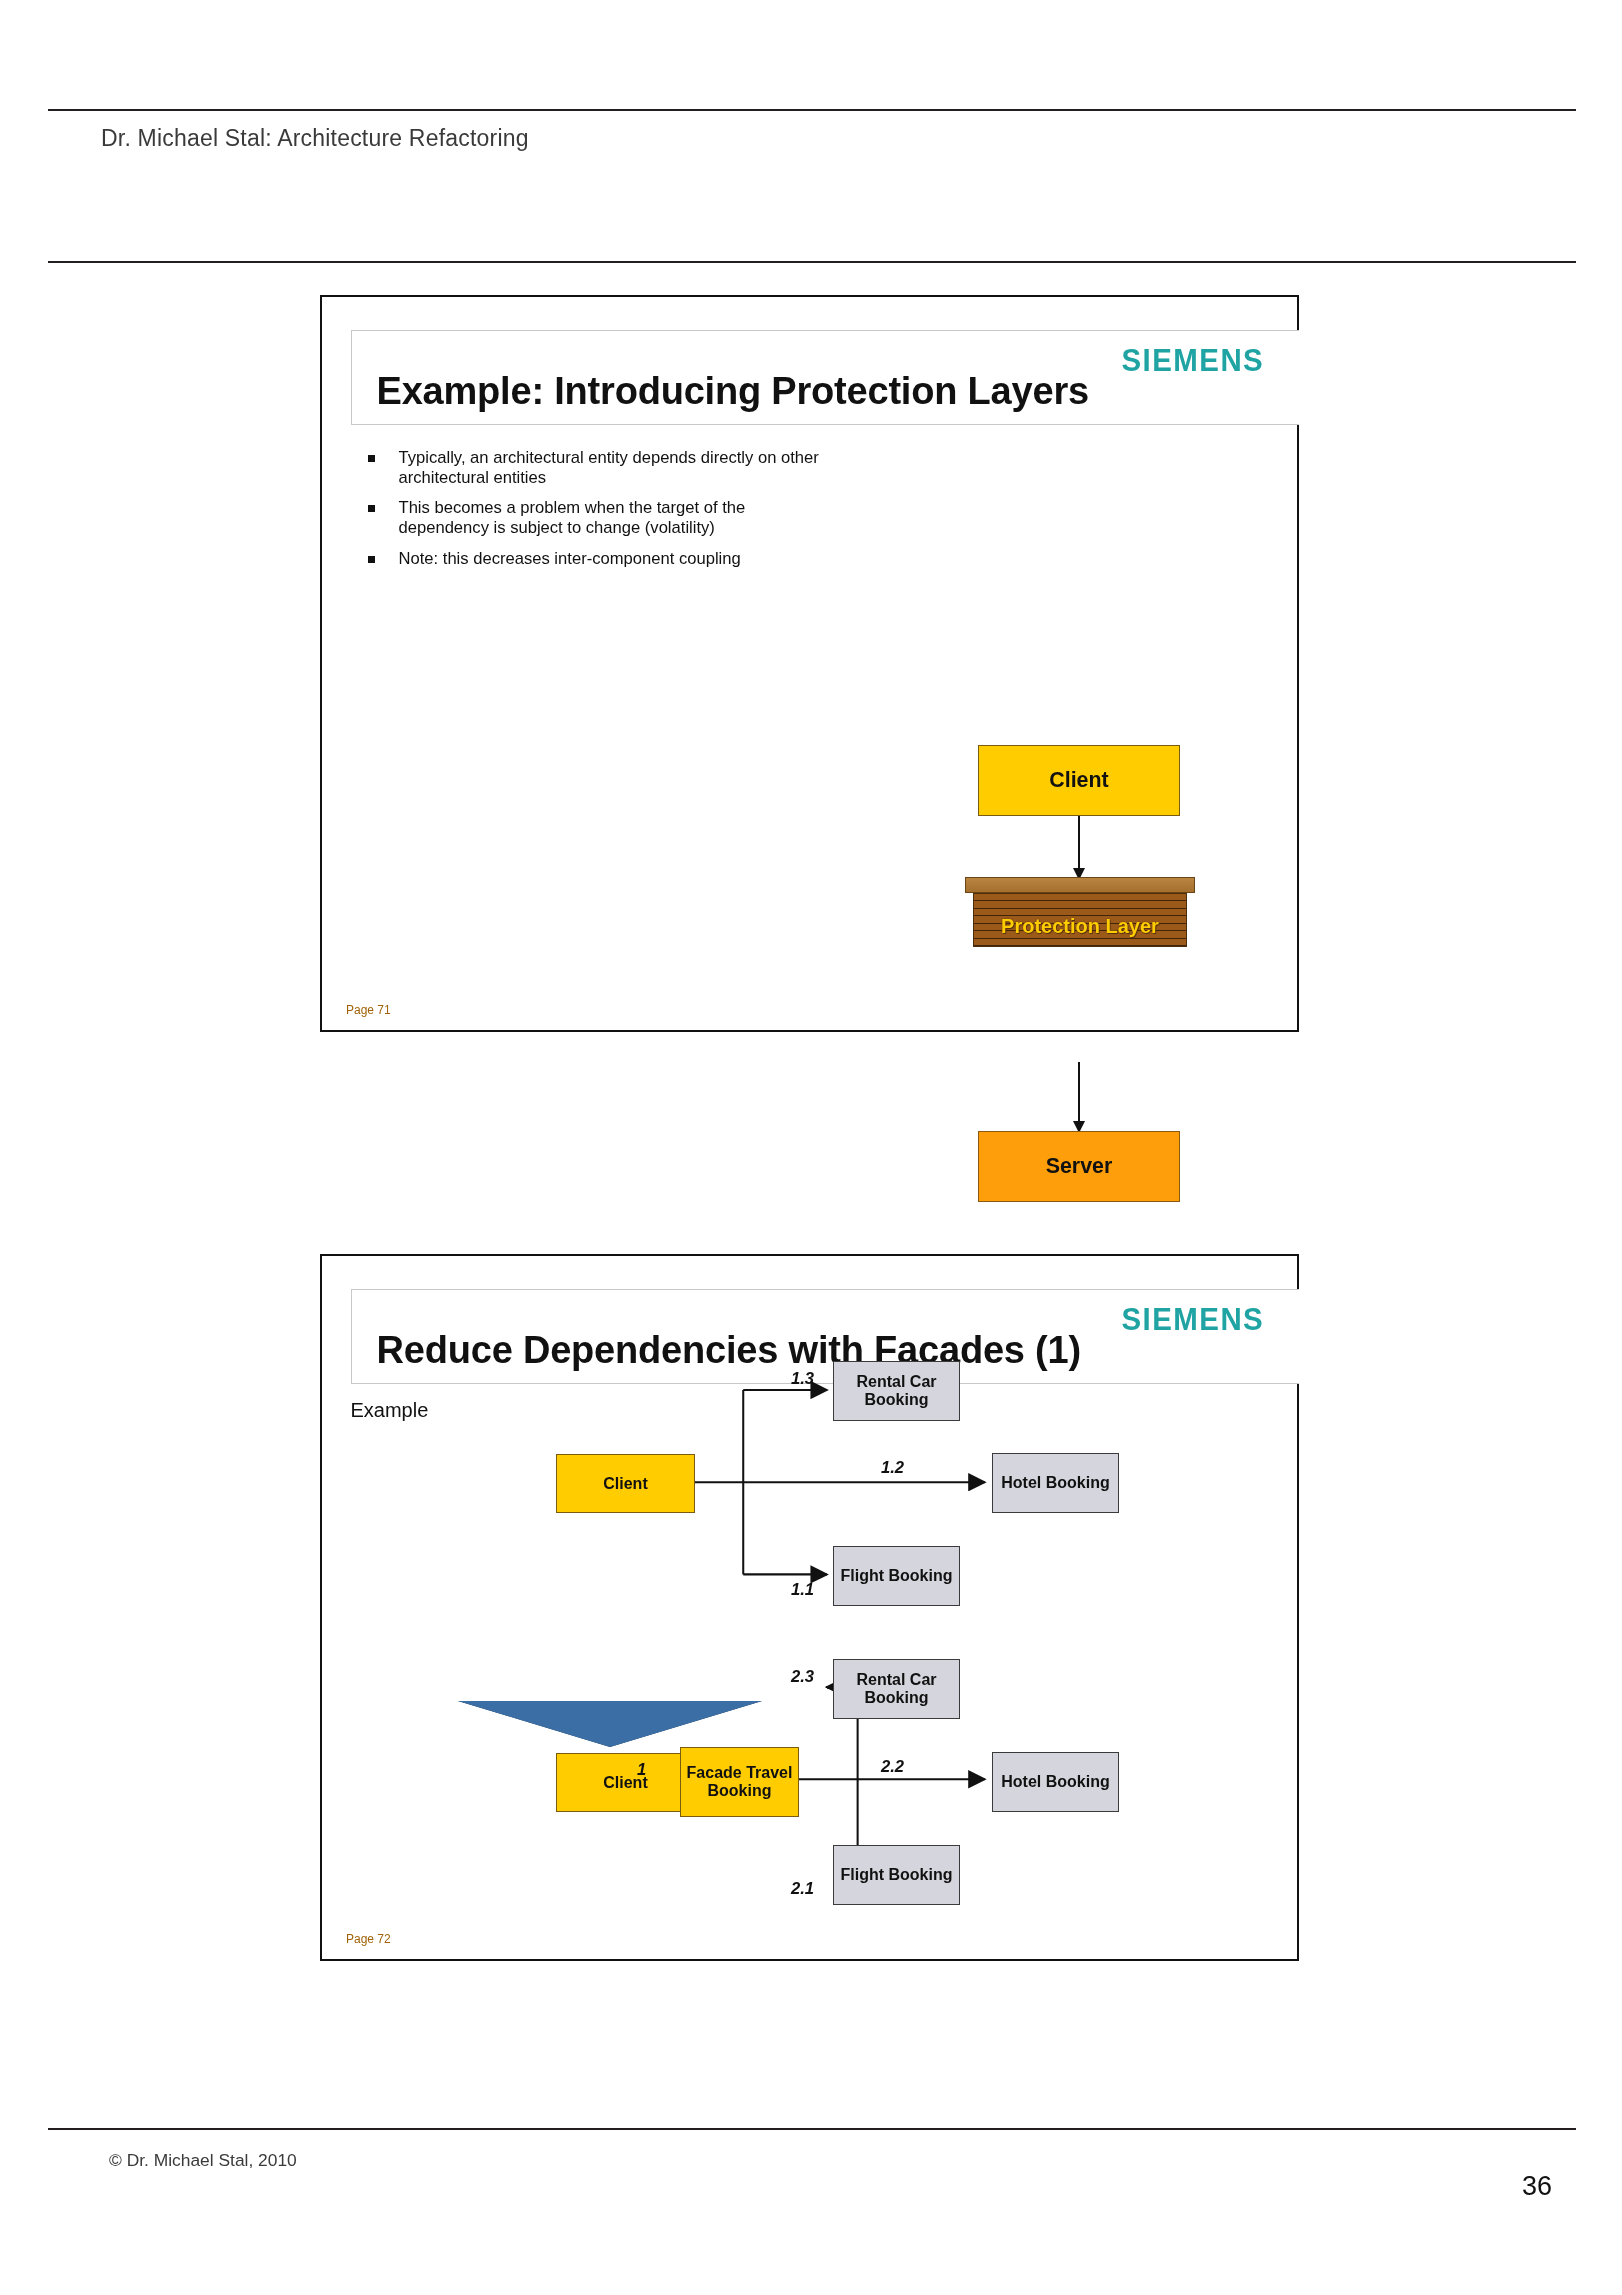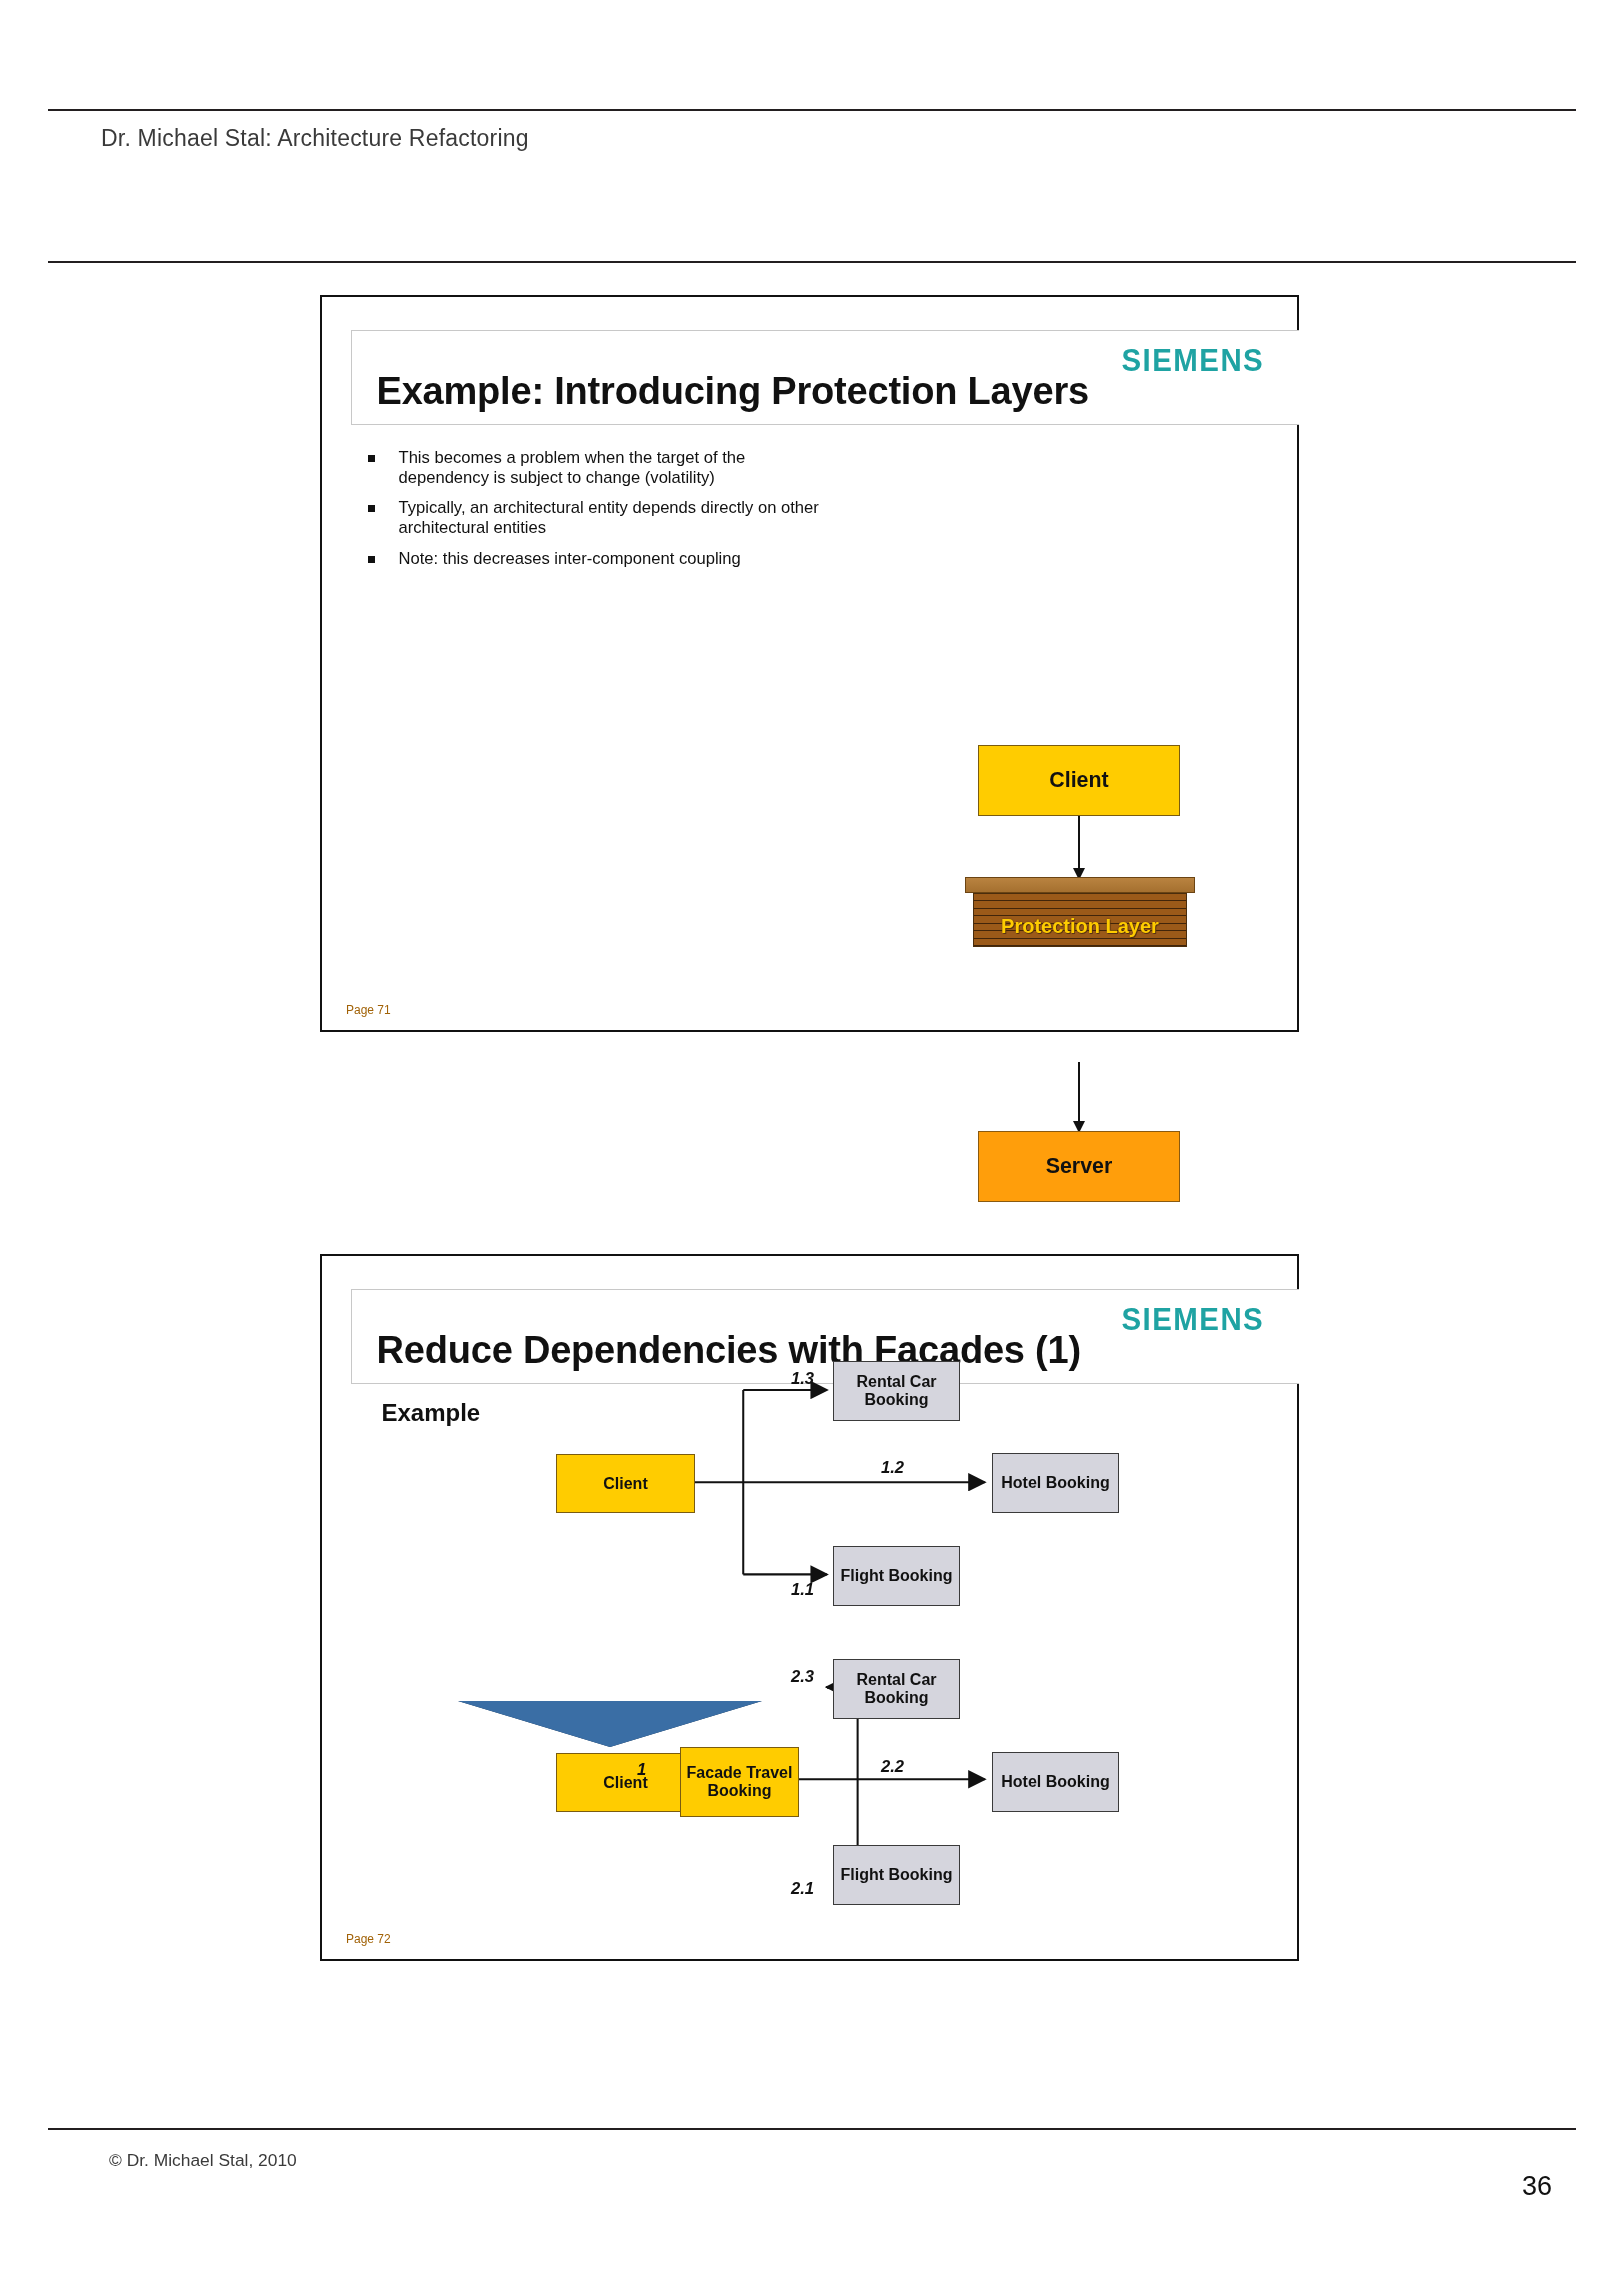--- a/index.html
+++ b/index.html
@@ -106,21 +106,21 @@
   #protection-label{
     position:absolute;left:0;top:16px;width:100%;height:66px;
     display:flex;align-items:center;justify-content:center;
     font-size:20px;font-weight:bold;color:#FFCC00;
     text-shadow:0 0 1.6px #5a3410,0.8px 0.8px 0 #5a3410;
   }
 
   
   .slide-subtitle{
     position:absolute;left:28.5px;top:143px;
-    font-size:24px;font-weight:bold;color:#111;margin-left:31px;
+    font-size:20px;font-weight:normal;color:#111;
   }
   .diagram{position:absolute;left:0;top:0;width:100%;height:100%;}
   .gbox{
     position:absolute;box-sizing:border-box;
     background:#d5d5dd;border:1.6px solid #3a3a3a;
     display:flex;align-items:center;justify-content:center;text-align:center;
     font-size:16px;font-weight:bold;line-height:18px;color:#111;
   }
   .ybox{
     position:absolute;box-sizing:border-box;
@@ -149,25 +149,25 @@
 <div class="slide" id="slide-1">
 
   <div class="slide-titlebar">
     <div class="siemens-logo">SIEMENS</div>
     <div class="slide-title">Example: Introducing Protection Layers</div>
   </div>
 
   <div id="bullet-list">
     <div class="bullet-row">
       <span class="bullet-mark"></span>
+      <span class="bullet-text">Typically, an architectural entity depends directly on other architectural entities</span>
+    </div>
+    <div class="bullet-row">
+      <span class="bullet-mark"></span>
       <span class="bullet-text">This becomes a problem when the target of the dependency is subject to change (volatility)</span>
-    </div>
-    <div class="bullet-row">
-      <span class="bullet-mark"></span>
-      <span class="bullet-text">Typically, an architectural entity depends directly on other architectural entities</span>
     </div>
     <div class="bullet-row">
       <span class="bullet-mark"></span>
     </div>
     <div class="bullet-row">
       <span class="bullet-mark"></span>
       <span class="bullet-text">Note: this decreases inter-component coupling</span>
     </div>
   </div>
 

